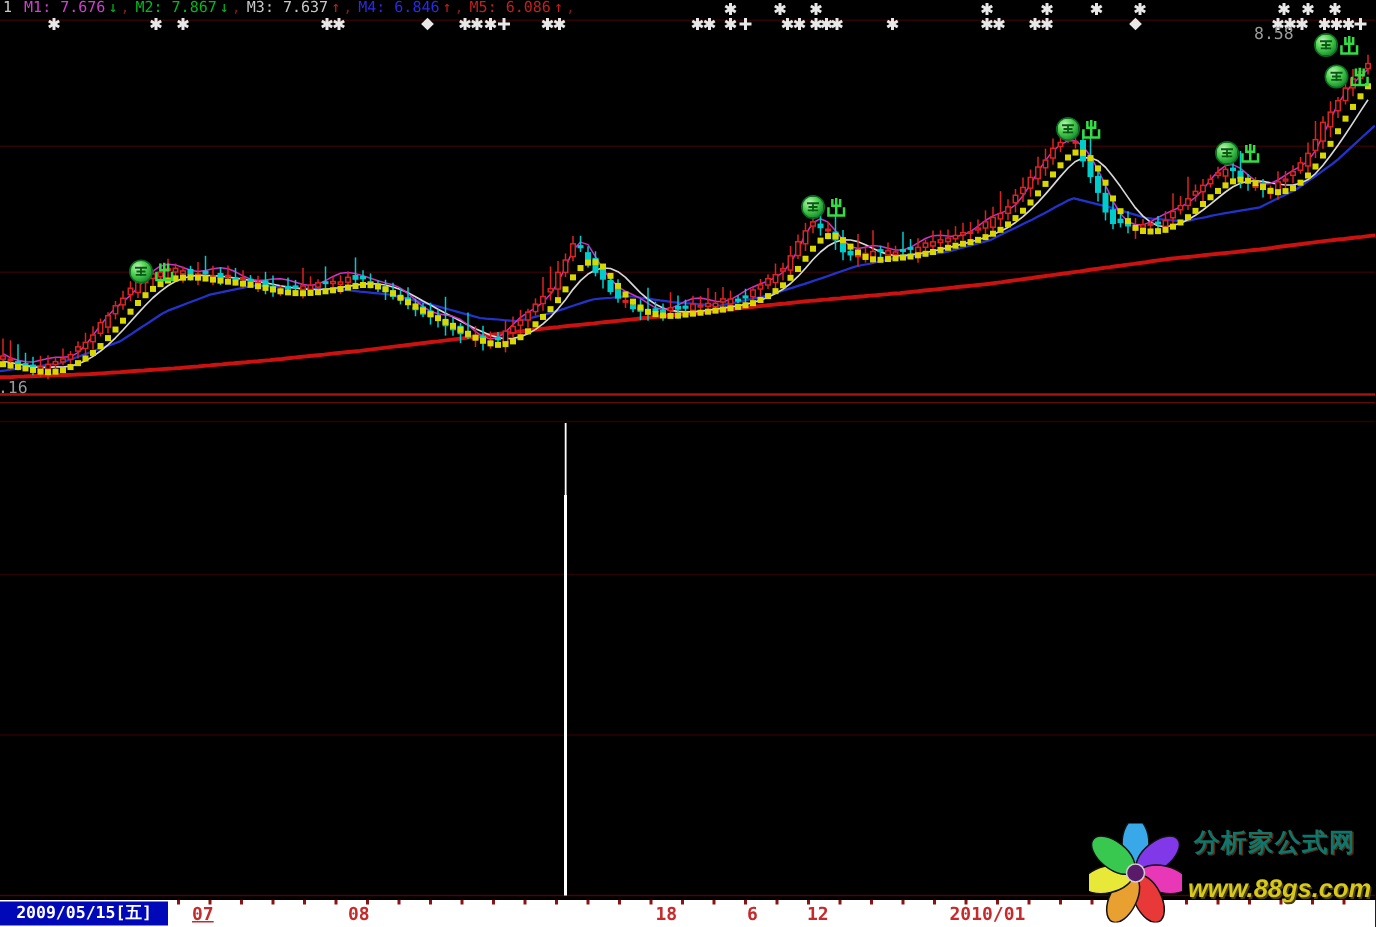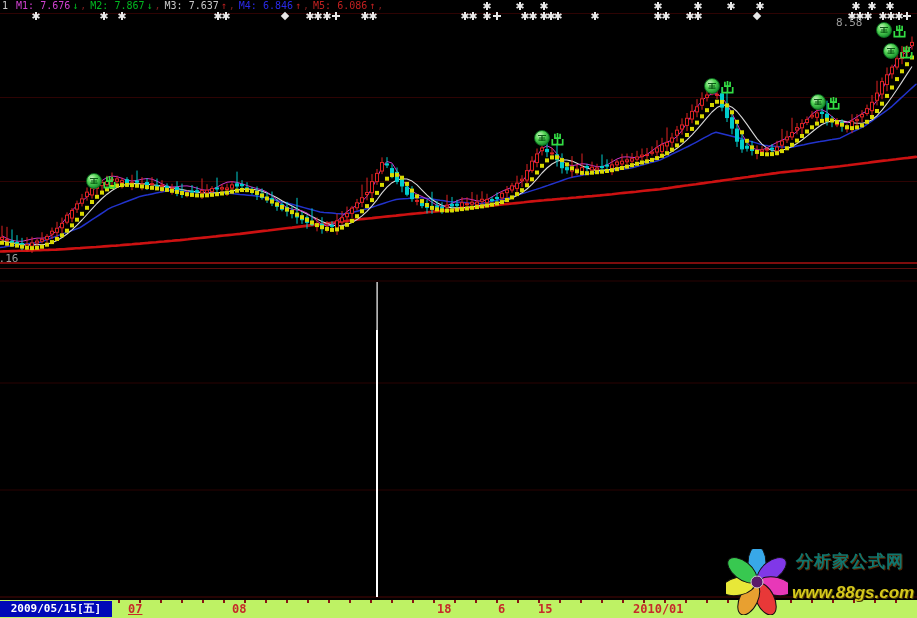--- a/index.html
+++ b/index.html
@@ -12,21 +12,21 @@
   .hdr-sep{color:#7c1d1d;}
   #high-label{position:absolute;color:#9a9a9a;z-index:3;
               font-family:"DejaVu Sans Mono",monospace;font-size:11px;text-align:center;}
   #low-label{position:absolute;left:-8px;top:252px;color:#9a9a9a;z-index:3;
              font-family:"DejaVu Sans Mono",monospace;font-size:11px;}
   .stamp{position:absolute;z-index:5;display:flex;align-items:flex-start;}
   .stamp-circle{width:16px;height:16px;border-radius:50%;
      background:radial-gradient(circle at 35% 30%,#c8f0c0 0%,#58d858 35%,#128a2a 80%,#064a14 100%);
      border:1px solid #0c6e20;box-sizing:border-box;display:flex;align-items:center;justify-content:center;}
   .stamp-out{margin-left:1px;margin-top:2px;}
-  #axis{position:absolute;left:0;top:600px;width:917px;height:18px;z-index:6;background:#bef264;}
+  #axis{position:absolute;left:0;top:600px;width:917px;height:18px;z-index:6;background:#ffffff;}
   #date-cell{position:absolute;left:0;top:1px;width:112px;height:16px;background:#0008b8;
              color:#fff;font-family:"DejaVu Sans Mono",monospace;font-size:11px;font-weight:bold;
              line-height:16px;text-align:center;letter-spacing:0;}
   .month-label{position:absolute;top:2px;color:#c62a2a;font-family:"DejaVu Sans Mono",monospace;
                font-size:12px;font-weight:bold;}
   .tick{position:absolute;top:0;width:2px;height:3px;background:#8a1414;}
   #watermark{position:absolute;left:718px;top:545px;width:199px;height:73px;z-index:7;}
   #site-name{position:absolute;left:78px;top:5px;width:120px;color:#0f766e;font-weight:bold;
              font-size:17px;letter-spacing:1px;text-shadow:1px 1px 0 #5a2804;white-space:nowrap;}
   #site-url{position:absolute;left:74px;top:38px;color:#d6c81c;font-weight:bold;font-style:italic;
@@ -803,21 +803,21 @@
     </div>
 
   <div id="axis">
     <div id="date-cell">2009/05/15[五]</div>
     <div id="months-layer">
         <div class="month-label" style="left: 128px; text-decoration: underline;">07</div>
         <div class="month-label" style="left: 232px;">08</div>
         <div class="month-label" style="left: 333px; margin-top: 25px;">09</div>
         <div class="month-label" style="left: 437px;">18</div>
         <div class="month-label" style="left: 498px;">6</div>
-        <div class="month-label" style="left: 538px;">15</div>
+        <div class="month-label" style="left: 538px;">12</div>
         <div class="month-label" style="left: 633px;">2010/01</div>
       </div>
     <div id="ticks-layer">
         <div class="tick" style="left: 118px;"></div>
         <div class="tick" style="left: 139px;"></div>
         <div class="tick" style="left: 160px;"></div>
         <div class="tick" style="left: 181px;"></div>
         <div class="tick" style="left: 202px;"></div>
         <div class="tick" style="left: 223px;"></div>
         <div class="tick" style="left: 244px;"></div>

